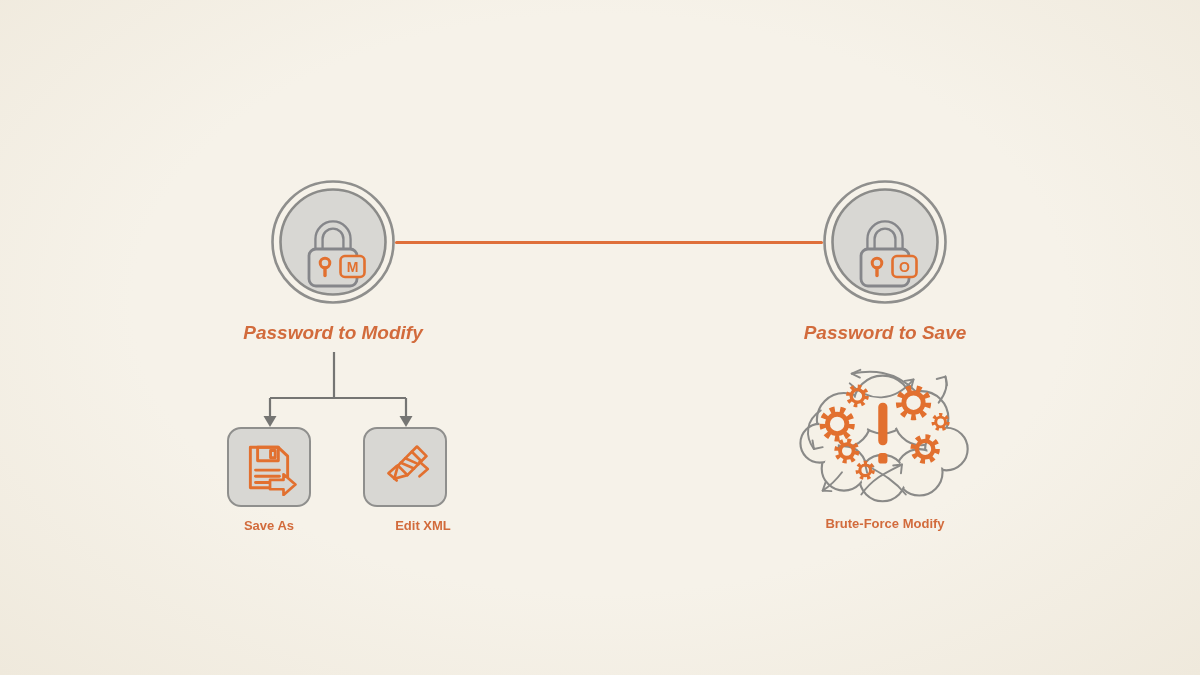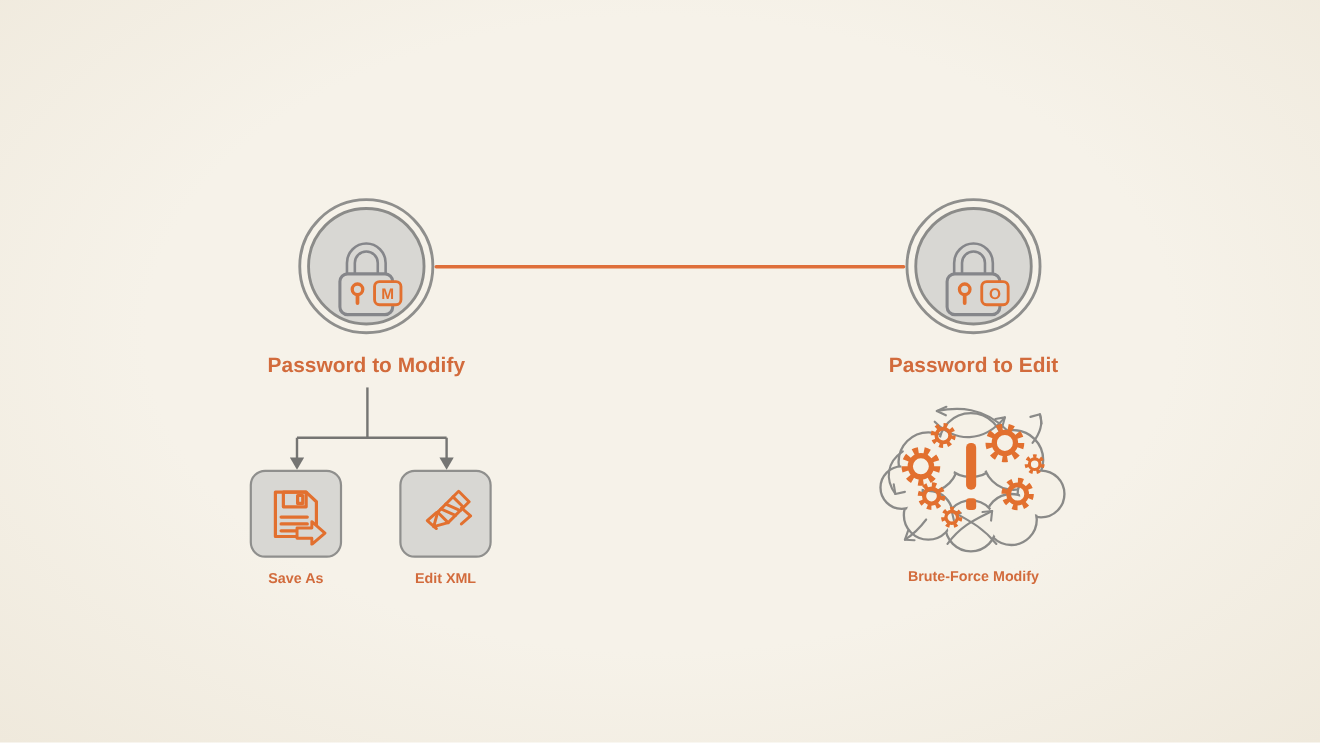--- a/index.html
+++ b/index.html
@@ -7,21 +7,21 @@
     width:1200px;height:675px;overflow:hidden;
     font-family:"Liberation Sans","DejaVu Sans",sans-serif;
     background:radial-gradient(ellipse at 50% 45%, #f6f2e9 55%, #efe9dc 100%);
     position:relative;
   }
   .abs{position:absolute;}
   .label{
     font-weight:bold;color:#d26b3c;text-align:center;
     -webkit-font-smoothing:antialiased;
   }
-  .label-lg{font-size:19px;}
+  .label-lg{font-size:19px;font-style:italic;}
   .label-sm{font-size:13px;}
   .conn-line{background:#df6f3a;height:3px;border-radius:2px;}
   .action-box{
     width:84px;height:80px;border-radius:14px;
     background:#d8d7d3;border:2.5px solid #8f8f8d;
     box-sizing:border-box;display:flex;align-items:center;justify-content:center;
   }
 </style>
 </head>
 <body>
@@ -58,21 +58,21 @@
     <g>
       <rect x="72.5" y="79" width="24" height="21" rx="4.5" fill="#d8d7d3" stroke="#e2702f" stroke-width="2.6"></rect>
       <text x="84.5" y="95" text-anchor="middle" font-size="14" font-weight="bold" fill="#e2702f">O</text>
     </g>
   </g>
 </svg>
 
 <div class="abs conn-line" style="left:395px;top:241px;width:428px"></div>
 
 <div class="abs label label-lg" style="left:183px;top:322px;width:300px">Password to Modify</div>
-<div class="abs label label-lg" style="left:735px;top:322px;width:300px">Password to Edit</div>
+<div class="abs label label-lg" style="left:735px;top:322px;width:300px">Password to Save</div>
 
 <svg class="abs" style="left:230px;top:352px" width="220" height="78" viewBox="0 0 220 78">
   <g stroke="#757573" stroke-width="2.2" fill="none">
     <line x1="104" y1="0" x2="104" y2="46"></line>
     <line x1="40" y1="46" x2="176" y2="46"></line>
     <line x1="40" y1="46" x2="40" y2="65"></line>
     <line x1="176" y1="46" x2="176" y2="65"></line>
   </g>
   <polygon points="33.5,64 46.5,64 40,75" fill="#757573"></polygon>
   <polygon points="169.5,64 182.5,64 176,75" fill="#757573"></polygon>
@@ -102,21 +102,21 @@
         <line x1="-6.5" y1="-13" x2="6.5" y2="-13"></line>
         <line x1="-6.5" y1="-4" x2="6.5" y2="-9"></line>
         <line x1="-6.5" y1="2" x2="6.5" y2="-3"></line>
         <path d="M -6.5,6 L 0,17.5 L 6.5,6"></path>
       </g>
     </g>
   </svg>
 </div>
 
 <div class="abs label label-sm" style="left:189px;top:518px;width:160px">Save As</div>
-<div class="abs label label-sm" style="left:325px;top:518px;width:160px">Edit XML</div>
+<div class="abs label label-sm" style="left:343px;top:518px;width:160px">Edit XML</div>
 
 <svg class="abs" style="left:793px;top:364px" width="185" height="145" viewBox="0 0 190 150">
 
   <g stroke="#8a8a88" stroke-width="2.2" fill="#f5f1e7">
     <circle cx="52" cy="58" r="28"></circle>
     <circle cx="92" cy="42" r="30"></circle>
     <circle cx="132" cy="56" r="28"></circle>
     <circle cx="158" cy="88" r="22"></circle>
     <circle cx="130" cy="112" r="24"></circle>
     <circle cx="92" cy="118" r="24"></circle>

